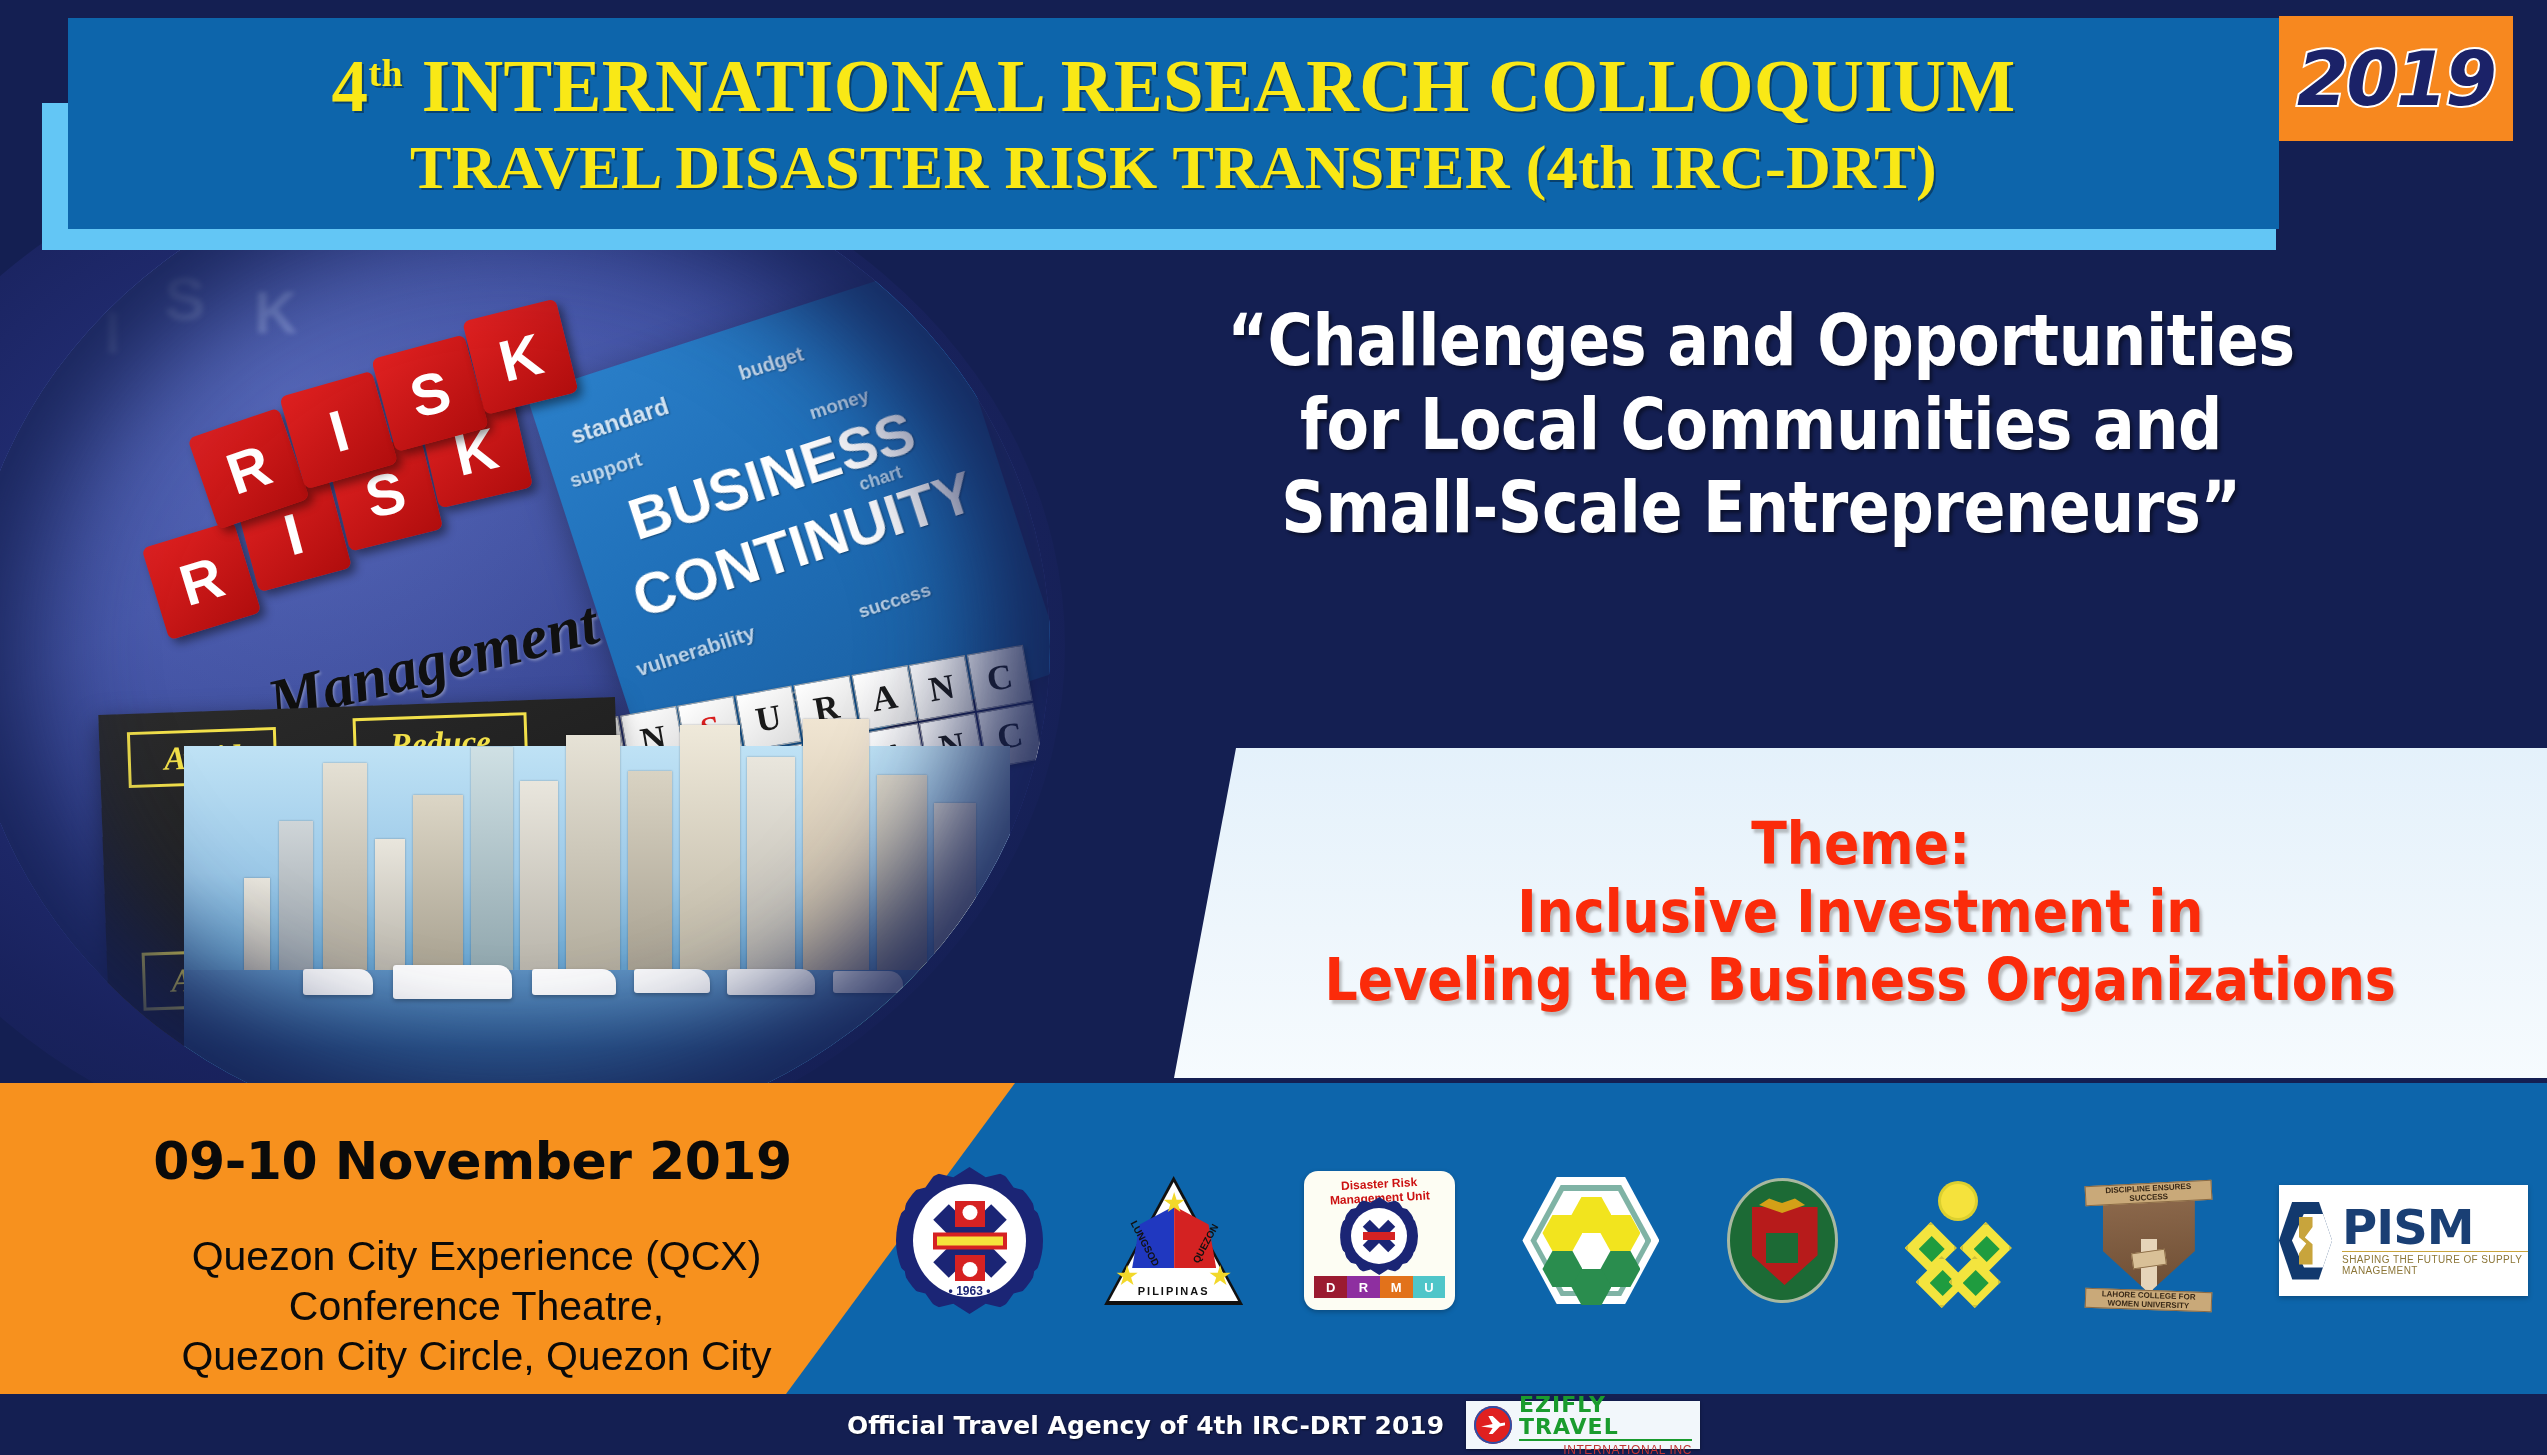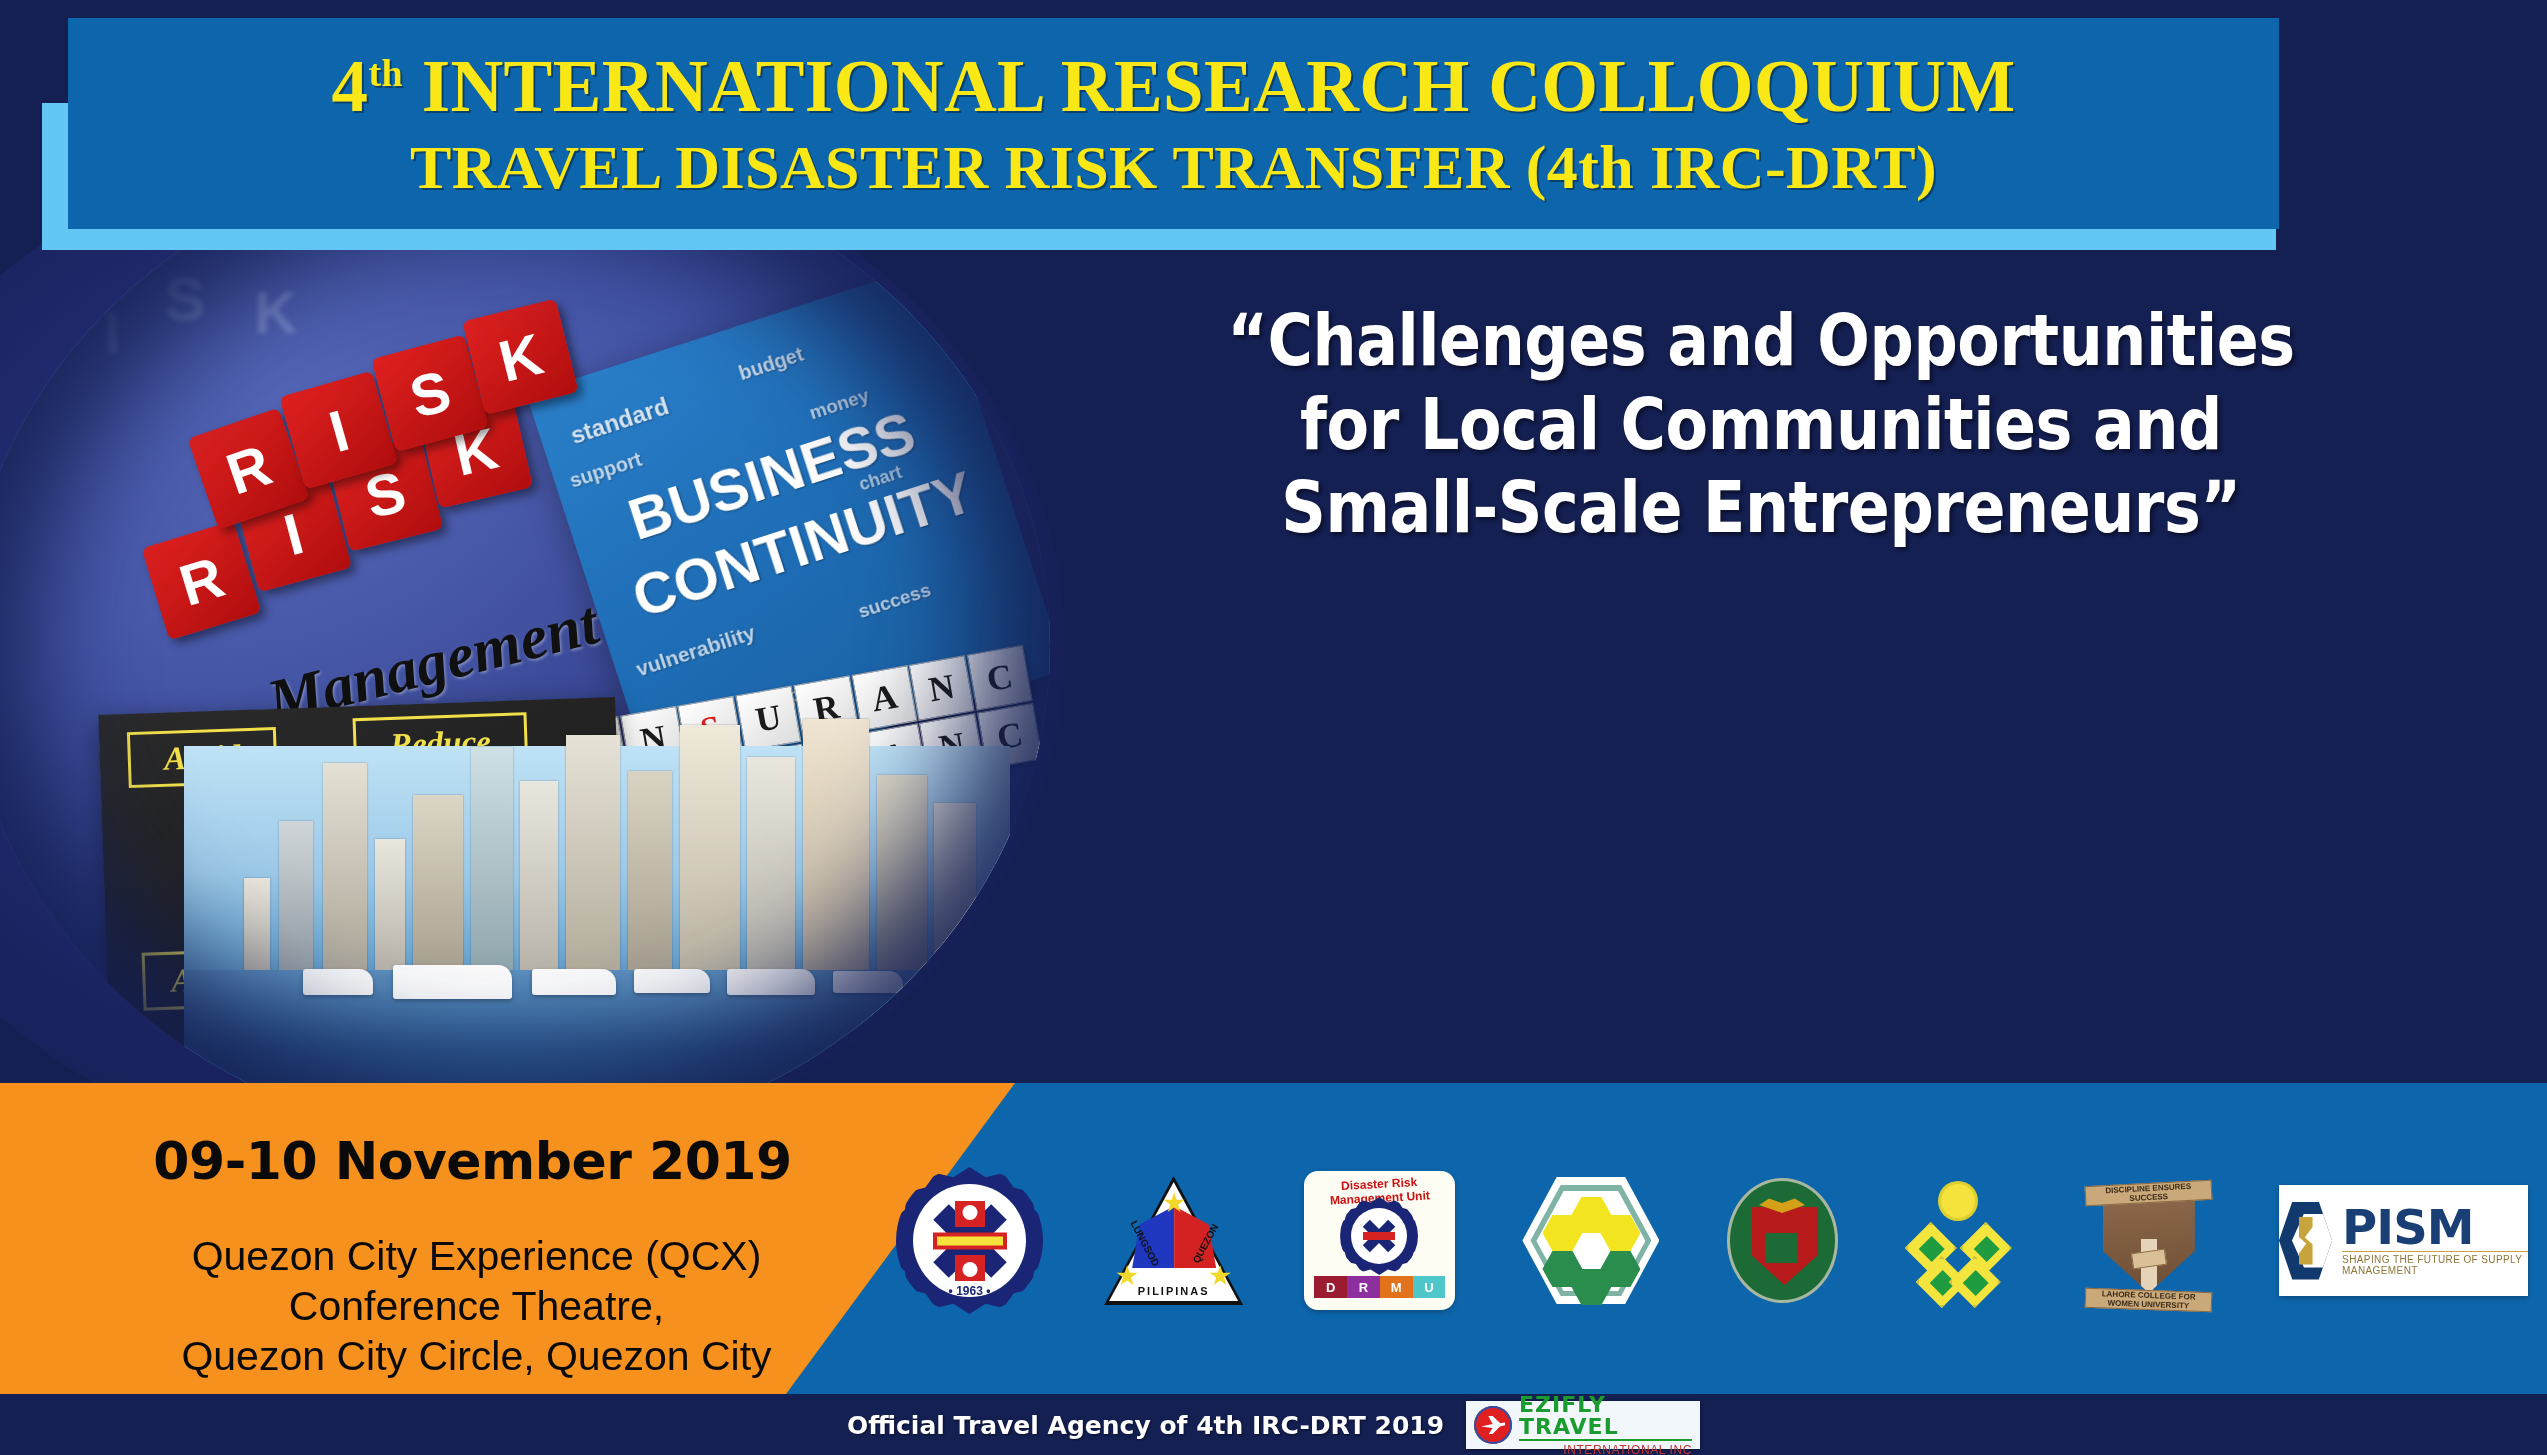--- a/index.html
+++ b/index.html
@@ -481,27 +481,35 @@
   </div>
 
   <div class="hdr-accent"></div>
   <div class="hdr-panel">
     <div class="hdr-title">
       <div class="hdr-l1"><span>4</span><sup>th</sup><span> INTERNATIONAL RESEARCH COLLOQUIUM</span></div>
       <div class="hdr-l2">TRAVEL DISASTER RISK TRANSFER (4th IRC-DRT)</div>
     </div>
   </div>
 
+  <div class="year-badge">
+    <span>2019</span>
+  </div>
 
   <div class="quote">
     <div>“Challenges and Opportunities</div>
     <div>for Local Communities and</div>
     <div>Small-Scale Entrepreneurs”</div>
   </div>
 
+  <div class="theme-panel">
+    <div class="theme-line theme-label">Theme:</div>
+    <div class="theme-line theme-l2">Inclusive Investment in</div>
+    <div class="theme-line theme-l3">Leveling the Business Organizations</div>
+  </div>
 
   <div class="lower-blue"></div>
 
   <div class="orange-panel">
     <div class="date-line">09-10 November 2019</div>
     <div class="venue">
       <div>Quezon City Experience (QCX)</div>
       <div>Conference Theatre,</div>
       <div>Quezon City Circle, Quezon City</div>
     </div>

